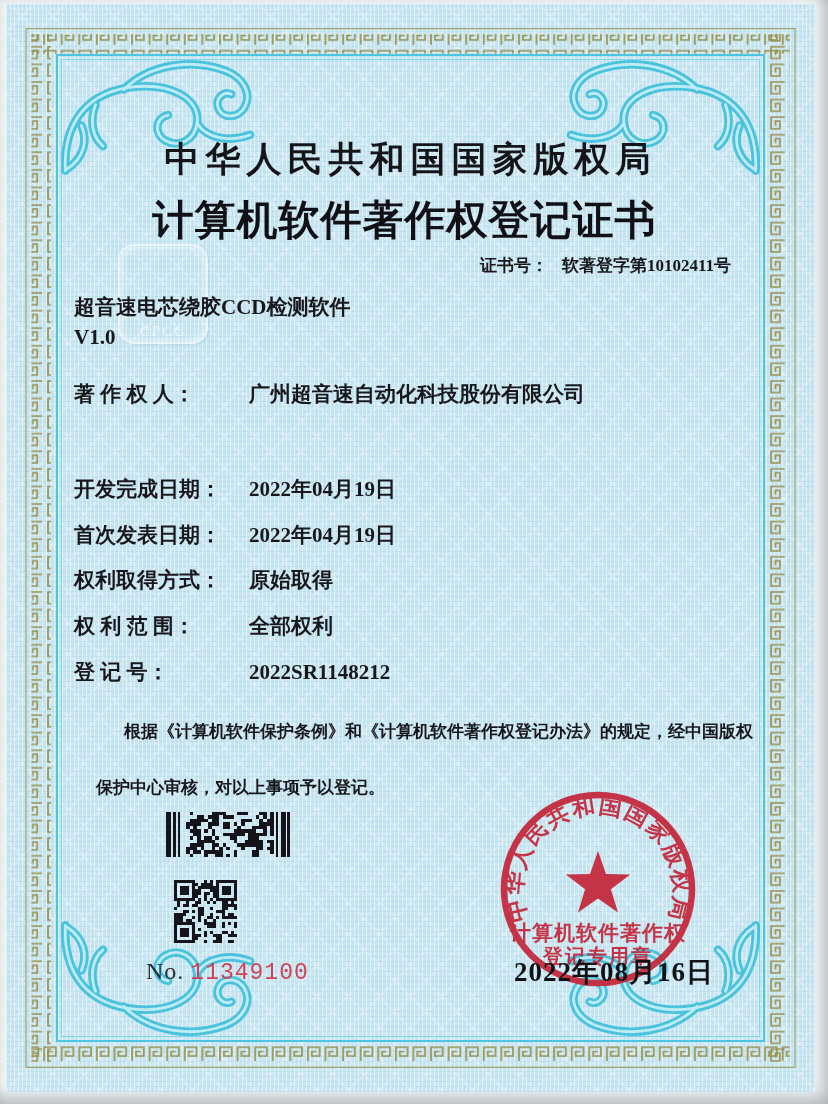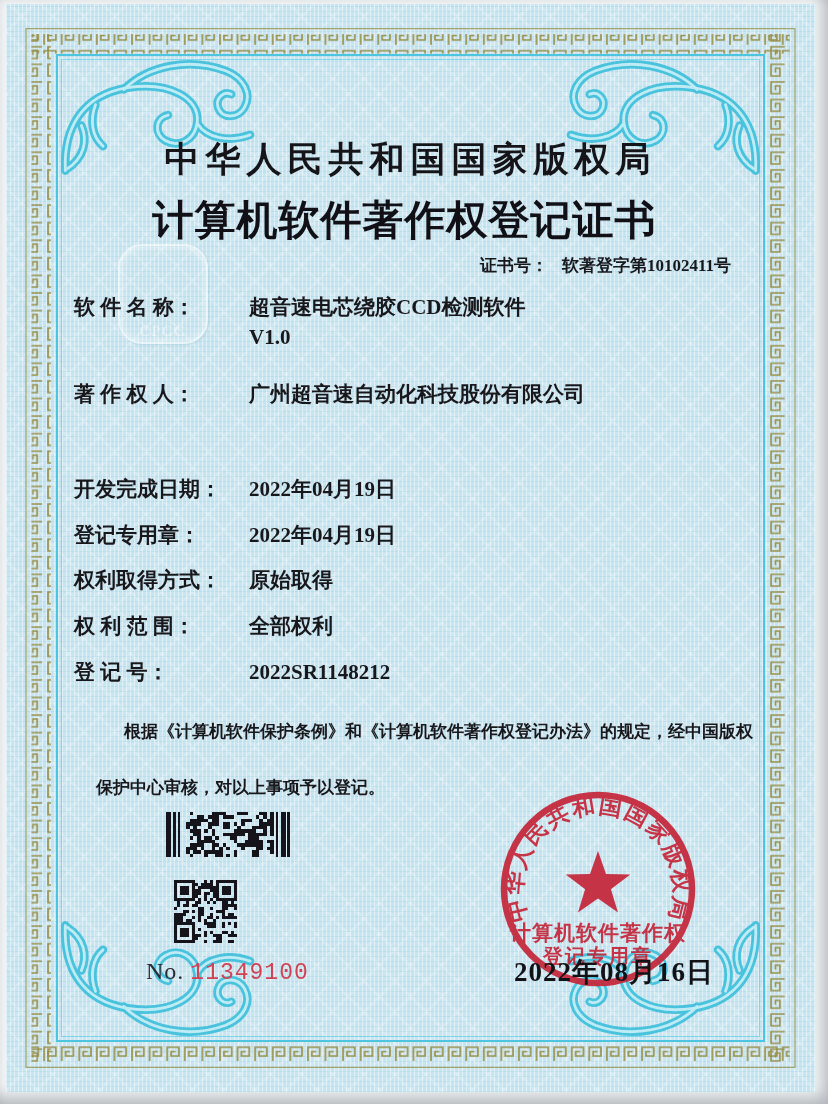--- a/index.html
+++ b/index.html
@@ -14,21 +14,21 @@
       repeating-linear-gradient(45deg, rgba(255,255,255,.16) 0 3px, rgba(0,0,0,0) 3px 22px),
       repeating-linear-gradient(-45deg, rgba(255,255,255,.16) 0 3px, rgba(0,0,0,0) 3px 22px);}
   .frame-gold{position:absolute;inset:0;width:100%;height:100%;}
   .cyanline{position:absolute;inset:50px;border:2px solid rgba(62,193,222,.9);pointer-events:none;}
   .cyanline::after{content:"";position:absolute;inset:3px;border:1px solid rgba(100,208,231,.75);}
   .flourish{position:absolute;width:215px;height:132px;}
   .fl-tl{left:48px;top:46px;}
   .fl-tr{right:48px;top:46px;transform:scaleX(-1);}
   .fl-bl{left:48px;bottom:46px;transform:scaleY(-1);}
   .fl-br{right:48px;bottom:46px;transform:scale(-1,-1);}
-  .emboss{position:absolute;left:112px;top:240px;width:86px;height:96px;border-radius:24px;
+  .emboss{position:absolute;left:112px;top:240px;width:86px;height:96px;border-radius:16px;
     border:2px solid rgba(255,255,255,.55);box-shadow:inset 0 0 10px rgba(255,255,255,.6), 1px 1px 2px rgba(130,180,200,.35);
     color:rgba(255,255,255,.55);font-size:15px;text-align:center;line-height:170px;letter-spacing:2px;}
   .title{position:absolute;left:0;right:0;top:132px;text-align:center;font-size:35px;font-weight:700;letter-spacing:6px;color:#141419;}
   .subtitle{position:absolute;left:0;right:12px;top:189px;text-align:center;font-size:41px;font-weight:900;letter-spacing:1px;color:#101016;}
   .certno{position:absolute;right:84px;top:250px;font-size:17px;font-weight:700;color:#17171c;text-align:right;}
   .certno .gap{display:inline-block;width:14px;}
   .row{position:absolute;left:68px;right:56px;display:flex;font-size:21px;font-weight:700;color:#17171c;line-height:30px;}
   .row .lbl{width:175px;flex:0 0 175px;}
   .row .val{white-space:pre-line;}
   .statement{position:absolute;left:90px;right:62px;top:700px;font-size:17px;font-weight:600;color:#17171c;
@@ -102,34 +102,33 @@
 
     <div class="emboss">CPCC</div>
 
     <div class="title">中华人民共和国国家版权局</div>
     <div class="subtitle">计算机软件著作权登记证书</div>
     <div class="certno">
       <span>证书号：</span><span class="gap"></span><span>软著登字第10102411号</span>
     </div>
 
     <div class="row" style="top:288px">
-      <span class="lbl">软 件 名 称：</span>
       <span class="val">超音速电芯绕胶CCD检测软件
 V1.0</span>
     </div>
     <div class="row" style="top:375px">
       <span class="lbl">著 作 权 人：</span>
       <span class="val">广州超音速自动化科技股份有限公司</span>
     </div>
     <div class="row" style="top:470px">
       <span class="lbl">开发完成日期：</span>
       <span class="val">2022年04月19日</span>
     </div>
     <div class="row" style="top:516px">
-      <span class="lbl">登记专用章：</span>
+      <span class="lbl">首次发表日期：</span>
       <span class="val">2022年04月19日</span>
     </div>
     <div class="row" style="top:607px">
       <span class="lbl">权 利 范 围：</span>
       <span class="val">全部权利</span>
     </div>
     <div class="row" style="top:561px">
       <span class="lbl">权利取得方式：</span>
       <span class="val">原始取得</span>
     </div>

